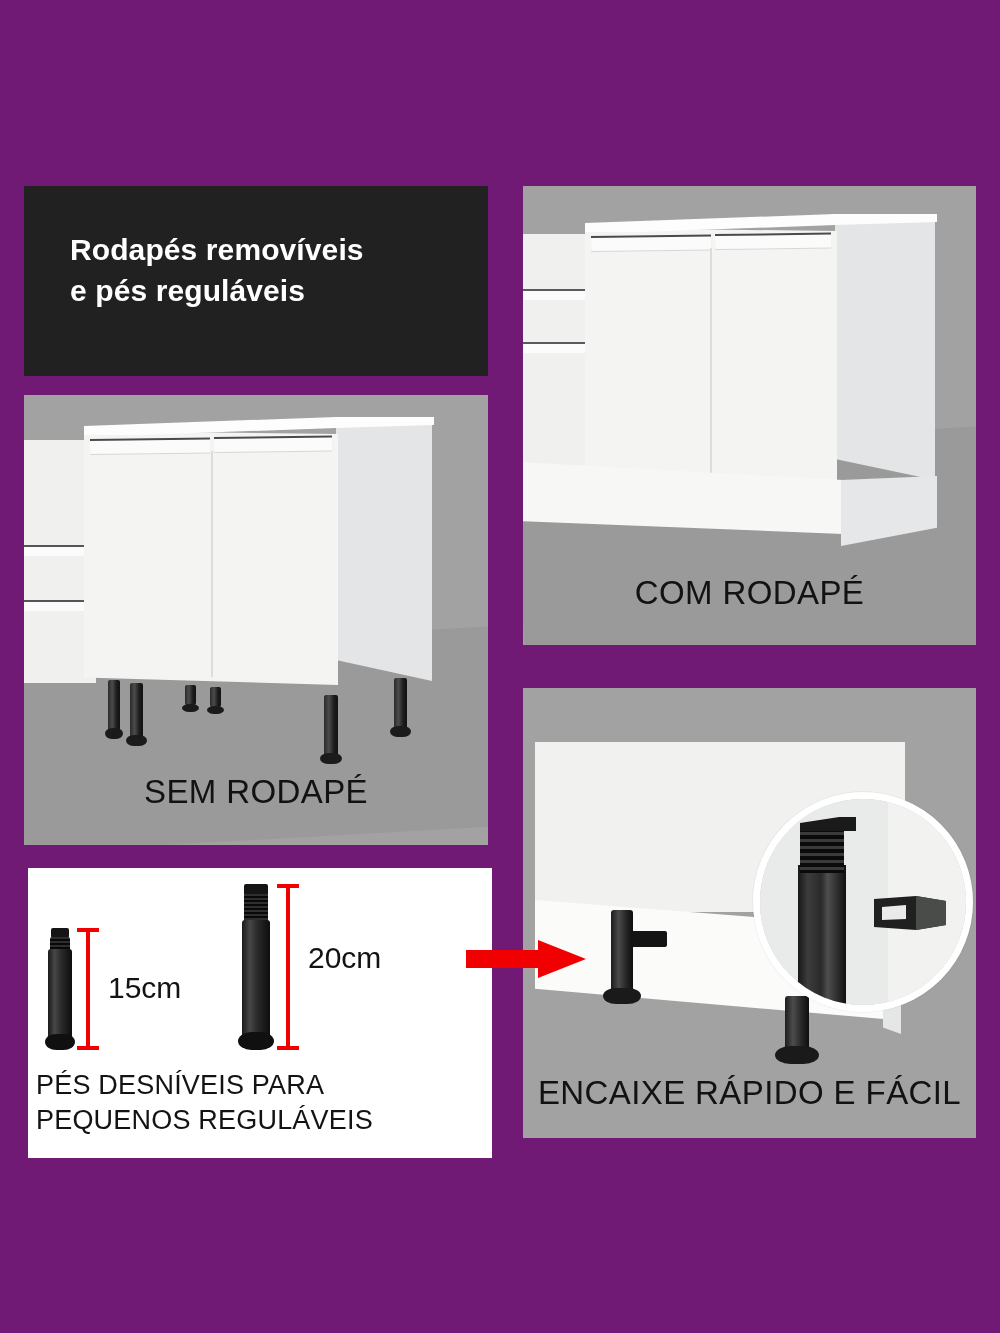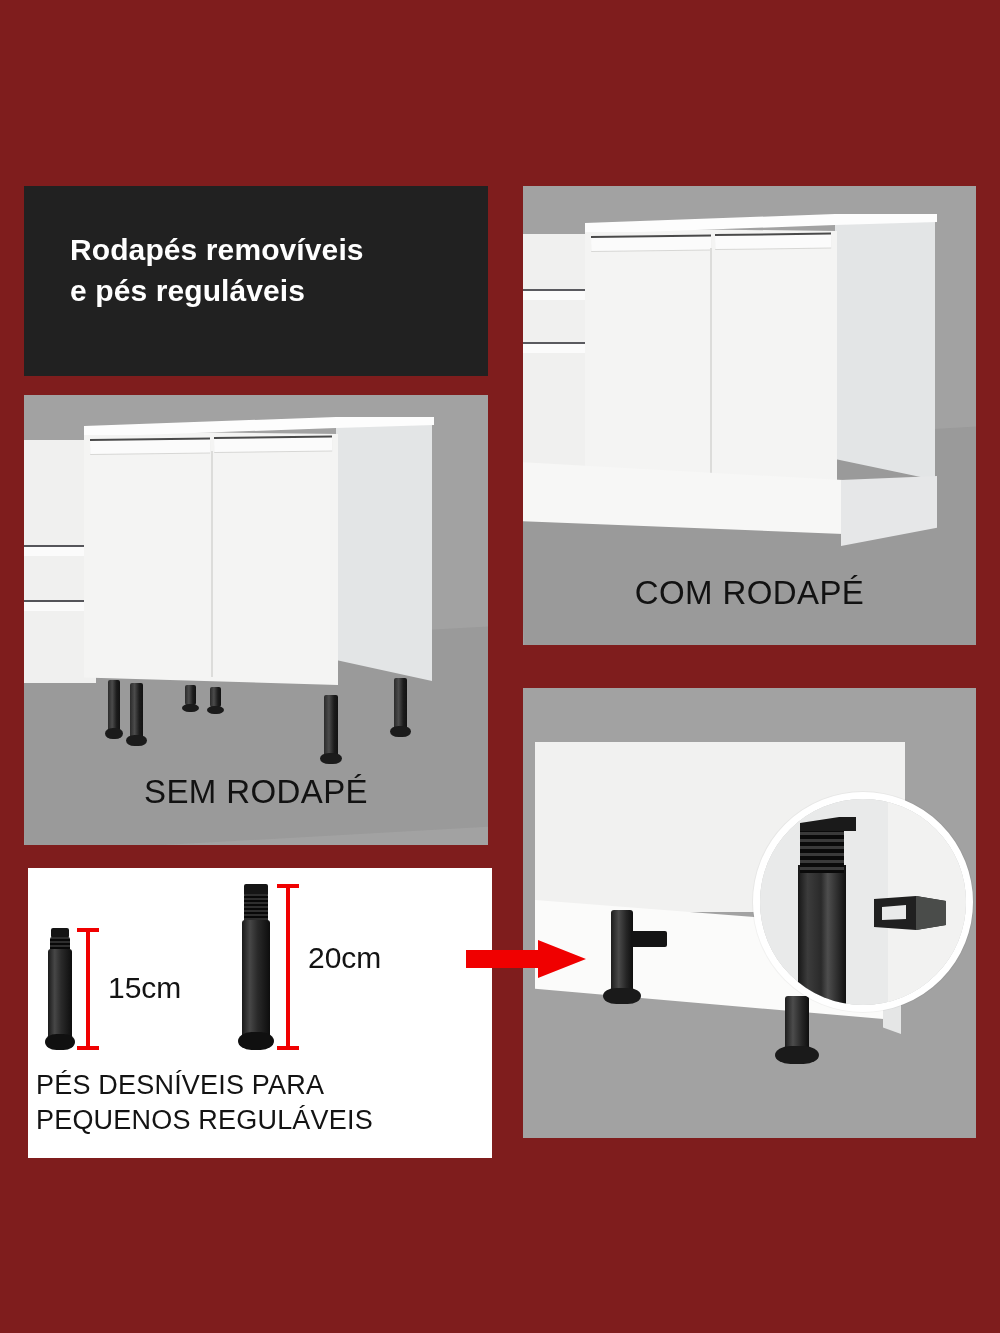--- a/index.html
+++ b/index.html
@@ -1,20 +1,20 @@
 <!DOCTYPE html>
 <html><head>
 <meta charset="utf-8">
 <style>
   html,body{margin:0;padding:0;background:#ffffff;}
   body{width:1000px;height:1333px;position:relative;
        font-family:"Liberation Sans","DejaVu Sans",sans-serif;
        -webkit-font-smoothing:antialiased;overflow:hidden;}
 
-  .stage{position:absolute;left:0;top:0;width:1000px;height:1333px;background:#7f1d1d;}
+  .stage{position:absolute;left:0;top:0;width:1000px;height:1333px;background:#701a75;}
 
   
   .panel{position:absolute;overflow:hidden;background:#a0a0a0;}
 
   
   .title-block{position:absolute;left:24px;top:186px;width:464px;height:190px;
                background:#212121;}
   .title-text{position:absolute;left:46px;top:44px;width:400px;
               color:#ffffff;font-weight:bold;font-size:30px;line-height:1.35;
               letter-spacing:.1px;}
@@ -221,20 +221,21 @@
 
       <div class="clip" style="left:112px;top:96px;width:76px;height:36px;">
         <svg width="76" height="36" viewBox="0 0 76 36">
           <path d="M2 4 L44 1 L74 6 L74 30 L44 35 L2 32 Z" fill="#202020"></path>
           <path d="M10 12 L34 10 L34 24 L10 25 Z" fill="#e9eaea"></path>
           <path d="M44 1 L74 6 L74 30 L44 35 Z" fill="#4a4c4a"></path>
         </svg>
       </div>
     </div>
 
+    <div class="caption" style="top:386px;">ENCAIXE RÁPIDO E FÁCIL</div>
   </div>
 
   <div class="legs-figure">
 
     <div class="pleg" style="left:20px;top:60px;width:24px;height:122px;">
       <div class="cap" style="left:3px;top:0;width:18px;height:10px;"></div>
       <div class="thread" style="top:9px;height:14px;"></div>
       <div class="shaft" style="top:21px;height:92px;"></div>
       <div class="base" style="top:106px;height:16px;"></div>
     </div>

